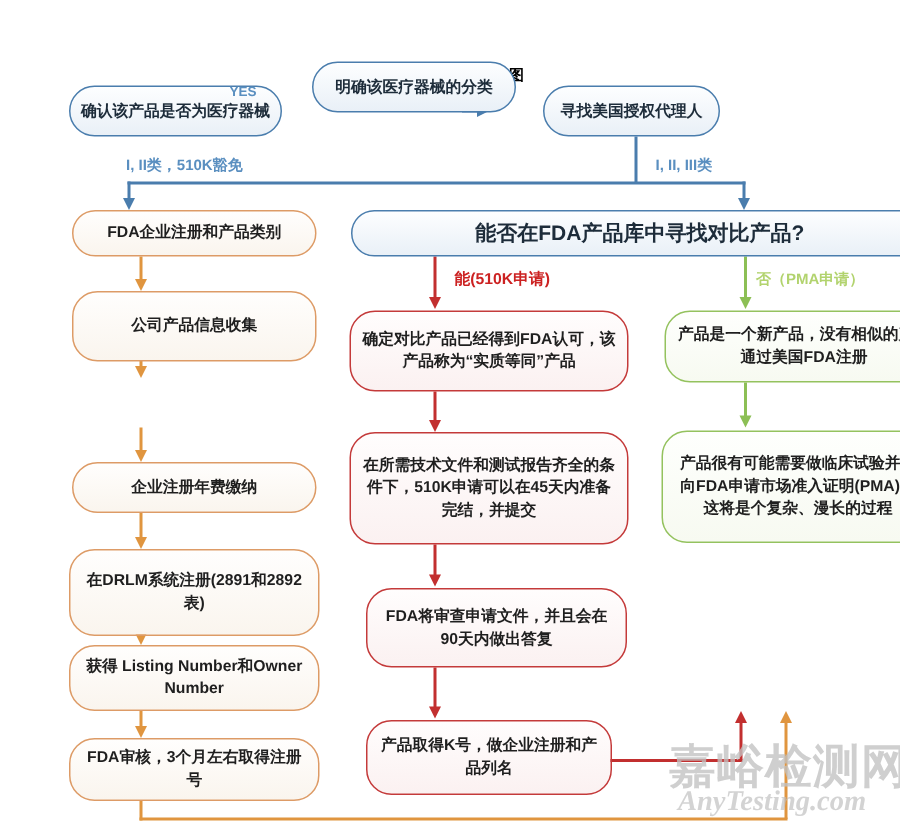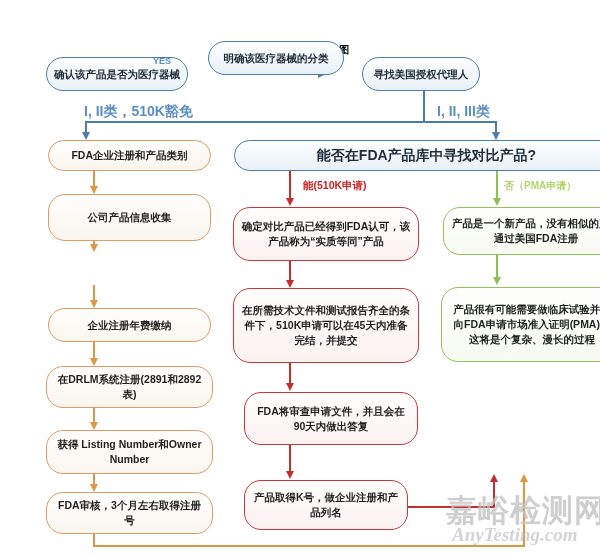--- a/index.html
+++ b/index.html
@@ -23,21 +23,21 @@
   .red-node{border:1.8px solid #c43a3a;background:linear-gradient(#fffdfd,#fbf1f1);}
   .green-node{border:1.6px solid #94c25e;background:linear-gradient(#fefffd,#f7faf1);}
   .hl,.vl{position:absolute;z-index:1;background:currentColor;}
   .hl{height:2px;} .vl{width:2px;}
   .ah{position:absolute;width:0;height:0;z-index:1;}
   .ah-down{border-left:4.5px solid transparent;border-right:4.5px solid transparent;border-top:8px solid currentColor;}
   .ah-up{border-left:4.5px solid transparent;border-right:4.5px solid transparent;border-bottom:8px solid currentColor;}
   .ah-right{border-top:4.5px solid transparent;border-bottom:4.5px solid transparent;border-left:8px solid currentColor;}
   .blue{color:#4a7dad;} .orange{color:#e0953f;} .red{color:#c22f2f;} .green{color:#8cbf55;}
   .lbl{position:absolute;font-weight:bold;z-index:2;white-space:nowrap;}
-  .lbl-blue{color:#5a8fc0;font-size:14px;}
+  .lbl-blue{color:#5a8fc0;font-size:10px;}
   .lbl-yes{color:#5a8fc0;font-size:9px;}
   .lbl-red{color:#cc2222;font-size:10.5px;}
   .lbl-green{color:#b2d36e;font-size:10px;}
   .wm-cn{
     position:absolute;left:446px;top:490px;font-size:31px;font-weight:bold;
     color:#c2c2c2;opacity:.78;letter-spacing:1px;z-index:3;white-space:nowrap;
   }
   .wm-en{
     position:absolute;left:452px;top:524px;font-size:19px;font-weight:bold;font-style:italic;
     font-family:"Liberation Serif","DejaVu Serif",serif;color:#bdbdbd;opacity:.65;z-index:3;white-space:nowrap;
@@ -66,21 +66,21 @@
   <div class="ah ah-down blue" style="left:81.5px;top:132px;"></div>
   <div class="vl blue" style="left:495px;top:121px;height:13px;"></div>
   <div class="ah ah-down blue" style="left:491.5px;top:132px;"></div>
 
   <div class="lbl lbl-blue" style="left:84px;top:103px;">I, II类，510K豁免</div>
   <div class="lbl lbl-blue" style="left:437px;top:103px;">I, II, III类</div>
 
   <div class="node orange-node" style="left:12px;top:140px;width:163px;height:31px;">FDA企业注册和产品类别</div>
   <div class="node orange-node" style="left:12px;top:194px;width:163px;height:47px;">公司产品信息收集</div>
   <div class="node orange-node" style="left:12px;top:308px;width:163px;height:34px;">企业注册年费缴纳</div>
-  <div class="node orange-node" style="left:10px;top:366px;width:167px;height:42px;">在DRLM系统注册(2891和2892表)</div>
+  <div class="node orange-node" style="left:10px;top:366px;width:167px;height:58px;">在DRLM系统注册(2891和2892表)</div>
   <div class="node orange-node" style="left:10px;top:430px;width:167px;height:44px;">获得 Listing Number和Owner Number</div>
   <div class="node orange-node" style="left:10px;top:492px;width:167px;height:42px;">FDA审核，3个月左右取得注册号</div>
 
   <div class="vl orange" style="left:93px;top:171px;height:16px;"></div>
   <div class="ah ah-down orange" style="left:89.5px;top:186px;"></div>
   <div class="vl orange" style="left:93px;top:228px;height:17px;"></div>
   <div class="ah ah-down orange" style="left:89.5px;top:244px;"></div>
   <div class="vl orange" style="left:93px;top:285px;height:16px;"></div>
   <div class="ah ah-down orange" style="left:89.5px;top:300px;"></div>
   <div class="vl orange" style="left:93px;top:342px;height:17px;"></div>

